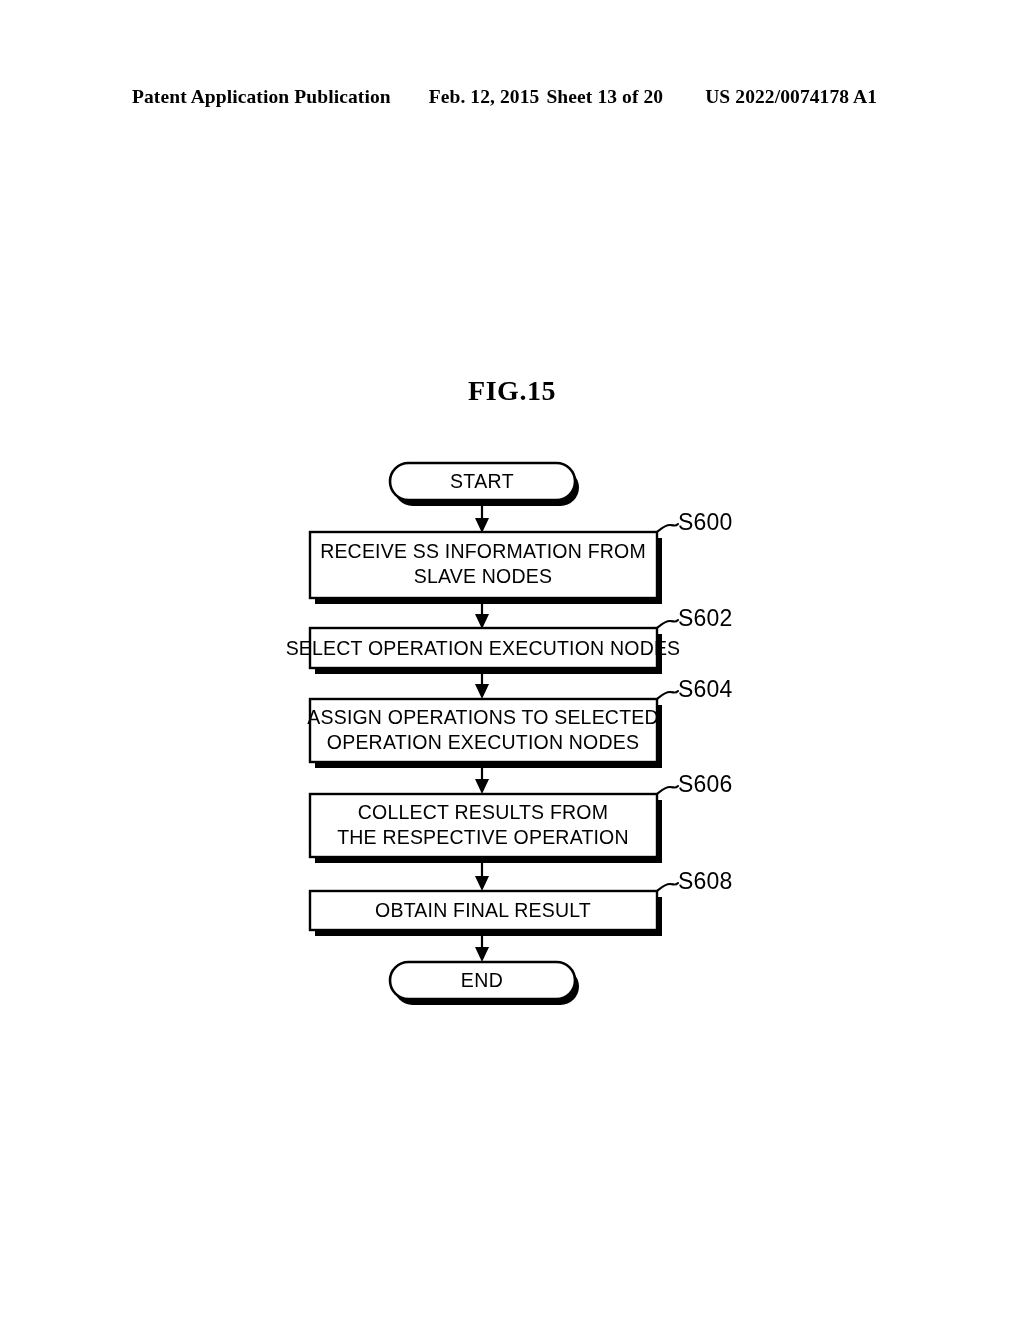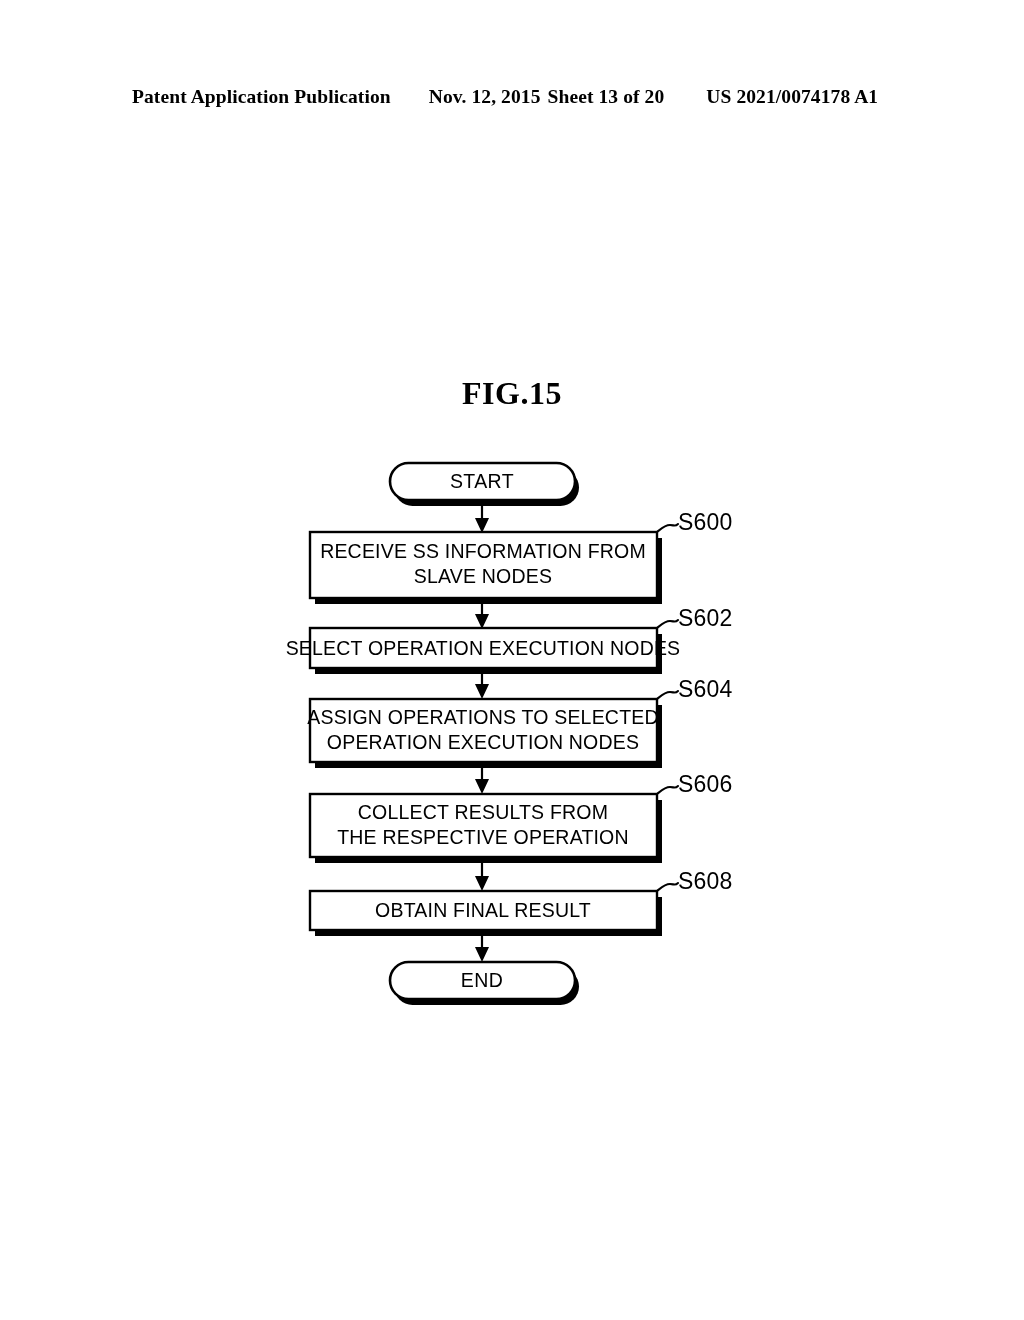--- a/index.html
+++ b/index.html
@@ -42,21 +42,21 @@
 
   
   .fig-title {
     position: absolute;
     left: 0;
     top: 375px;
     width: 1024px;
     text-align: center;
     font-family: "Liberation Serif", serif;
     font-weight: bold;
-    font-size: 32px;
+    font-size: 28px;
     letter-spacing: 0.5px;
   }
 
   
   #flowchart {
     position: absolute;
     left: 0;
     top: 0;
     width: 1024px;
     height: 1320px;
@@ -106,25 +106,25 @@
     text-anchor: start;
     letter-spacing: 0.2px;
   }
 </style>
 </head>
 <body>
 
 <div class="page-header">
   <span class="hdr-left">Patent Application Publication</span>
   <span class="hdr-gap-a"></span>
-  <span class="hdr-mid">Nov. 12, 2015</span>
+  <span class="hdr-mid">Feb. 12, 2015</span>
   <span class="hdr-midgap"></span>
   <span class="hdr-mid2">Sheet 13 of 20</span>
   <span class="hdr-gap-b"></span>
-  <span class="hdr-right">US 2021/0074178 A1</span>
+  <span class="hdr-right">US 2022/0074178 A1</span>
 </div>
 
 <div class="fig-title">FIG.15</div>
 
 <svg id="flowchart" viewBox="0 0 1024 1320">
 
   <g>
     <rect class="term-shadow" x="394" y="469" width="185" height="37" rx="18.5" ry="18.5"></rect>
     <rect class="term-face" x="390" y="463" width="185" height="37" rx="18.5" ry="18.5"></rect>
     <text class="term-text" x="482" y="488">START</text>

